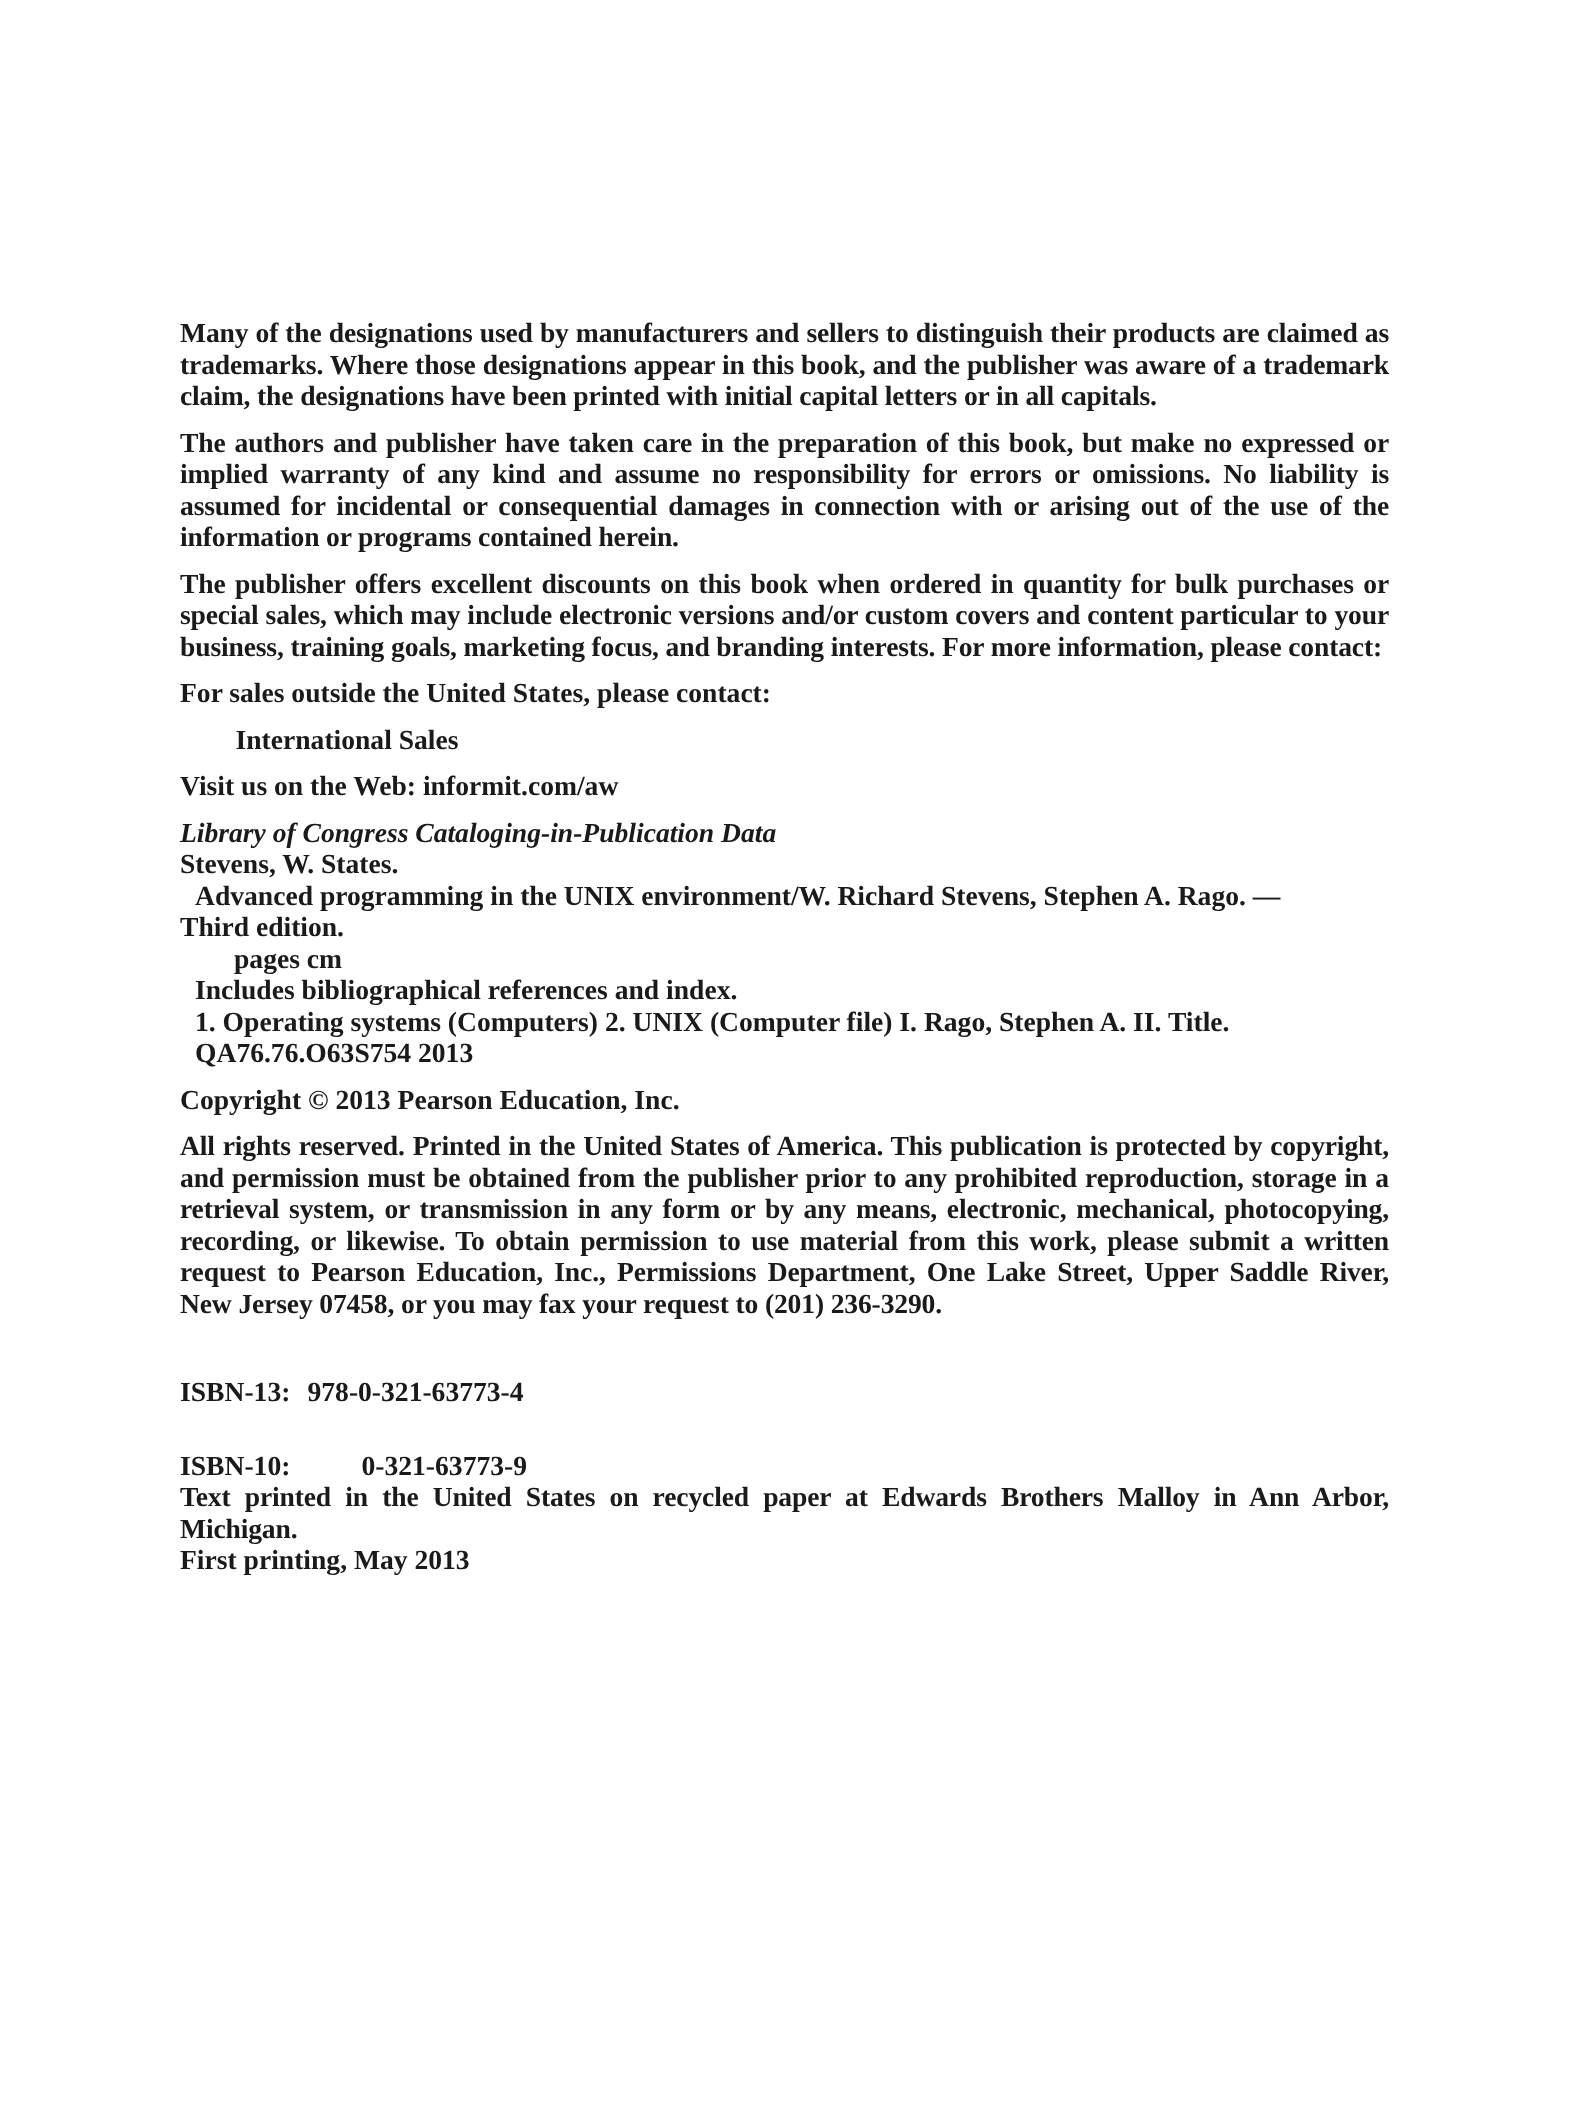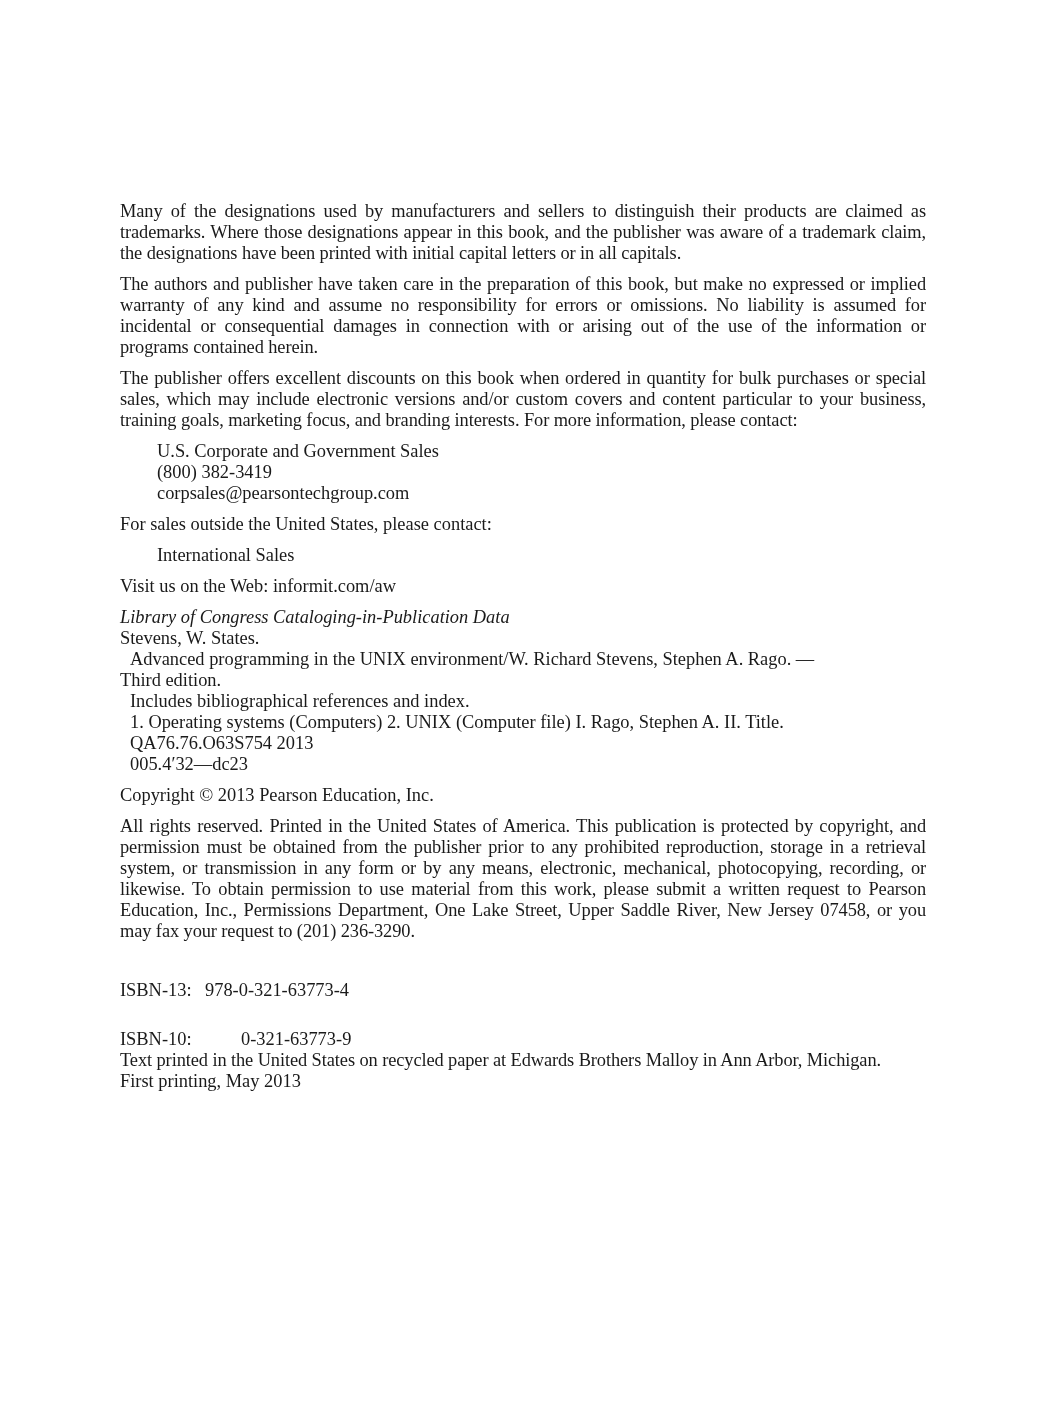--- a/index.html
+++ b/index.html
@@ -13,22 +13,23 @@
       position: relative;
       overflow: hidden;
       color: #1a1a1a;
       font-family: "Liberation Serif", "DejaVu Serif", serif;
       font-size: 18.4px;
       line-height: 21px;
     }
     .page {
       position: absolute;
       left: 120px;
-      top: 201px;
+      top: 212px;
       width: 806px;
+      font-weight: bold;
     }
     p {
       margin: 0;
     }
     .justify {
       text-align: justify;
       letter-spacing: -0.1px;
     }
     .block { margin-bottom: 10px; }
     .indent-block {
@@ -53,43 +54,38 @@
 <body>
 
 <div class="page">
 
   <p class="justify block">Many of the designations used by manufacturers and sellers to distinguish their products are claimed as trademarks. Where those designations appear in this book, and the publisher was aware of a trademark claim, the designations have been printed with initial capital letters or in all capitals.</p>
 
   <p class="justify block">The authors and publisher have taken care in the preparation of this book, but make no expressed or implied warranty of any kind and assume no responsibility for errors or omissions. No liability is assumed for incidental or consequential damages in connection with or arising out of the use of the information or programs contained herein.</p>
 
   <p class="justify block">The publisher offers excellent discounts on this book when ordered in quantity for bulk purchases or special sales, which may include electronic versions and/or custom covers and content particular to your business, training goals, marketing focus, and branding interests. For more information, please contact:</p>
 
-  <div class="indent-block">
-    <span class="line">U.S. Corporate and Government Sales</span>
-    <span class="line">(800) 382-3419</span>
-    <span class="line">corpsales@pearsontechgroup.com</span>
-  </div>
 
   <p class="block">For sales outside the United States, please contact:</p>
 
   <div class="indent-block">
     <span class="line">International Sales</span>
   </div>
 
   <p class="block">Visit us on the Web: informit.com/aw</p>
 
   <div class="block">
     <span class="line cip-title">Library of Congress Cataloging-in-Publication Data</span>
     <span class="line">Stevens, W. States.</span>
     <span class="line cip-indent1">Advanced programming in the UNIX environment/W. Richard Stevens, Stephen A. Rago. —</span>
     <span class="line">Third edition.</span>
+    <span class="line cip-indent2">pages cm</span>
     <span class="line cip-indent1">Includes bibliographical references and index.</span>
     <span class="line cip-indent1">1.  Operating systems (Computers) 2.  UNIX (Computer file)  I. Rago, Stephen A. II. Title.</span>
     <span class="line cip-indent1">QA76.76.O63S754 2013</span>
-    <span class="line cip-indent1">005.4′32—dc23</span>
   </div>
 
   <p class="block">Copyright © 2013 Pearson Education, Inc.</p>
 
   <p class="justify block">All rights reserved. Printed in the United States of America. This publication is protected by copyright, and permission must be obtained from the publisher prior to any prohibited reproduction, storage in a retrieval system, or transmission in any form or by any means, electronic, mechanical, photocopying, recording, or likewise. To obtain permission to use material from this work, please submit a written request to Pearson Education, Inc., Permissions Department, One Lake Street, Upper Saddle River, New Jersey 07458, or you may fax your request to (201) 236-3290.</p>
 
   <div>
     <span class="isbn-row"><span class="isbn-label">ISBN-13:</span><span>978-0-321-63773-4</span></span>
     <span class="isbn-row"><span class="isbn-label">ISBN-10:</span><span class="isbn-value-10">0-321-63773-9</span></span>
     <p class="justify">Text printed in the United States on recycled paper at Edwards Brothers Malloy in Ann Arbor, Michigan.</p>

